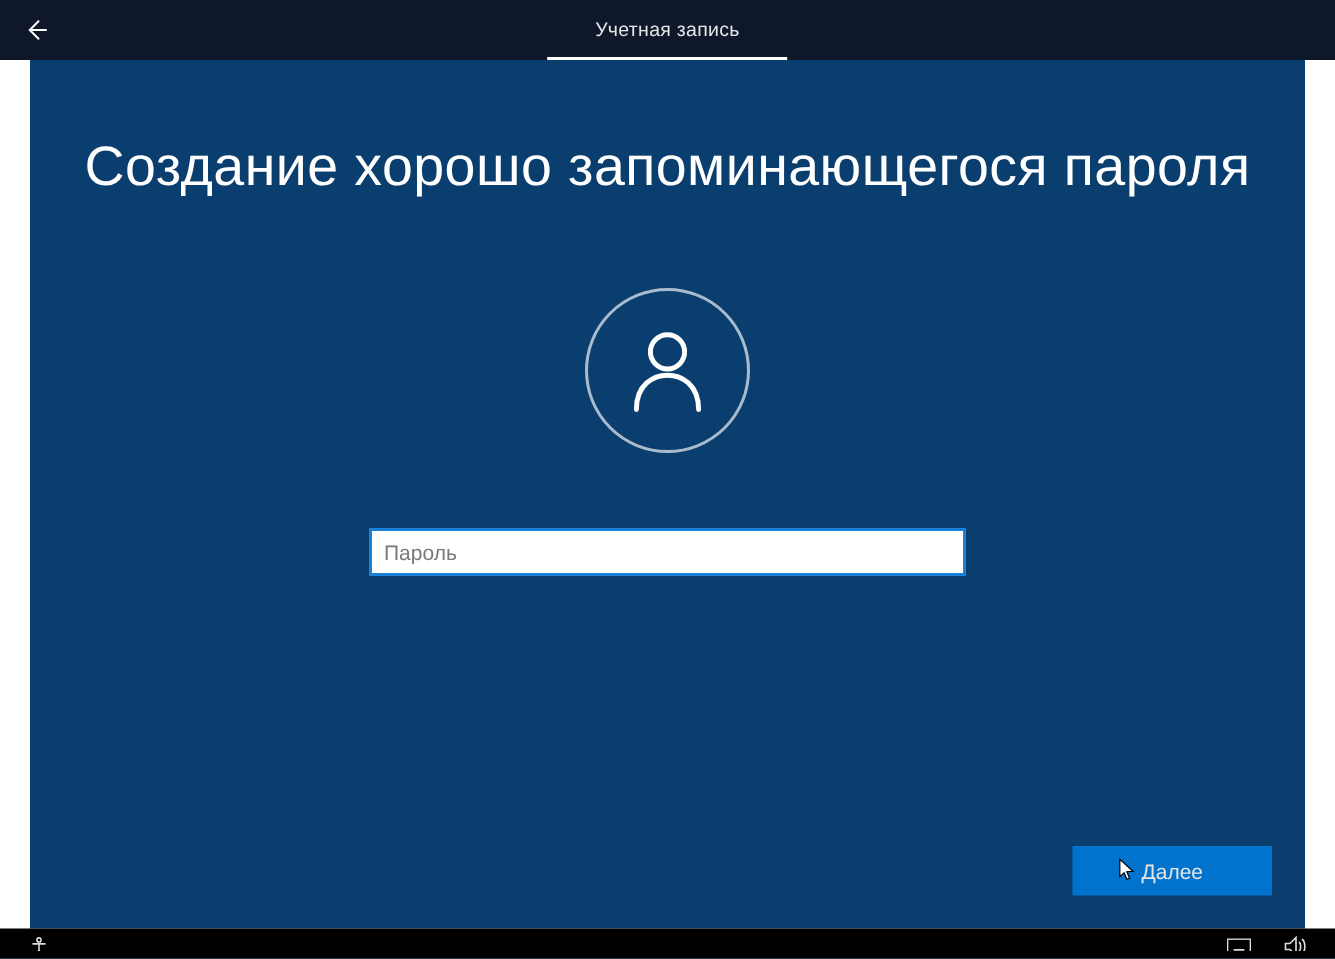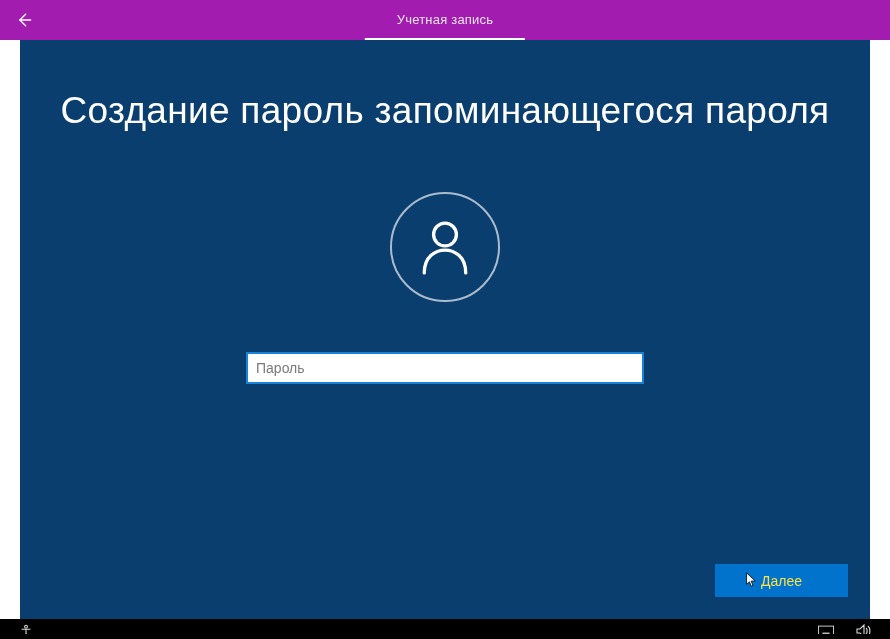--- a/index.html
+++ b/index.html
@@ -13,21 +13,21 @@
   .window {
     position: relative;
     width: 890px;
     height: 639px;
     background: #ffffff;
   }
   .titlebar {
     position: absolute;
     top: 0; left: 0; right: 0;
     height: 40px;
-    background: #a21caf;
+    background: #0f172a;
     display: flex;
     align-items: center;
     color: #cfcfcf;
     font-size: 13px;
     z-index: 5;
   }
   .back-btn {
     width: 48px;
     height: 40px;
     display: flex;
@@ -111,21 +111,21 @@
   .password-field::placeholder {
     color: #7a7a7a;
   }
   .next-btn {
     position: absolute;
     right: 22px;
     bottom: 22px;
     width: 133px;
     height: 33px;
     background: #0173cc;
-    color: #fde047;
+    color: #e5e5e5;
     border: none;
     font-size: 14px;
     display: flex;
     align-items: center;
     justify-content: center;
     cursor: pointer;
   }
   .next-btn .cursor-in {
     position: absolute;
     left: 30px;
@@ -162,21 +162,21 @@
     </div>
     <div class="tab-wrap">
       <div class="header-tab">
         <span>Учетная запись</span>
       </div>
     </div>
   </div>
 
   <div class="main">
     <div class="content">
-      <div class="headline">Создание пароль запоминающегося пароля</div>
+      <div class="headline">Создание хорошо запоминающегося пароля</div>
 
       <div class="avatar">
         <svg viewBox="0 0 50 54">
           <circle cx="25" cy="15" r="11" stroke="#ffffff" stroke-width="3.2" fill="none"></circle>
           <path d="M5 52 C5 36 16 30 25 30 C34 30 45 36 45 52" stroke="#ffffff" stroke-width="3.2" fill="none" stroke-linecap="round"></path>
         </svg>
       </div>
 
       <input type="text" class="password-field" placeholder="Пароль" value="" style="">
     </div>

